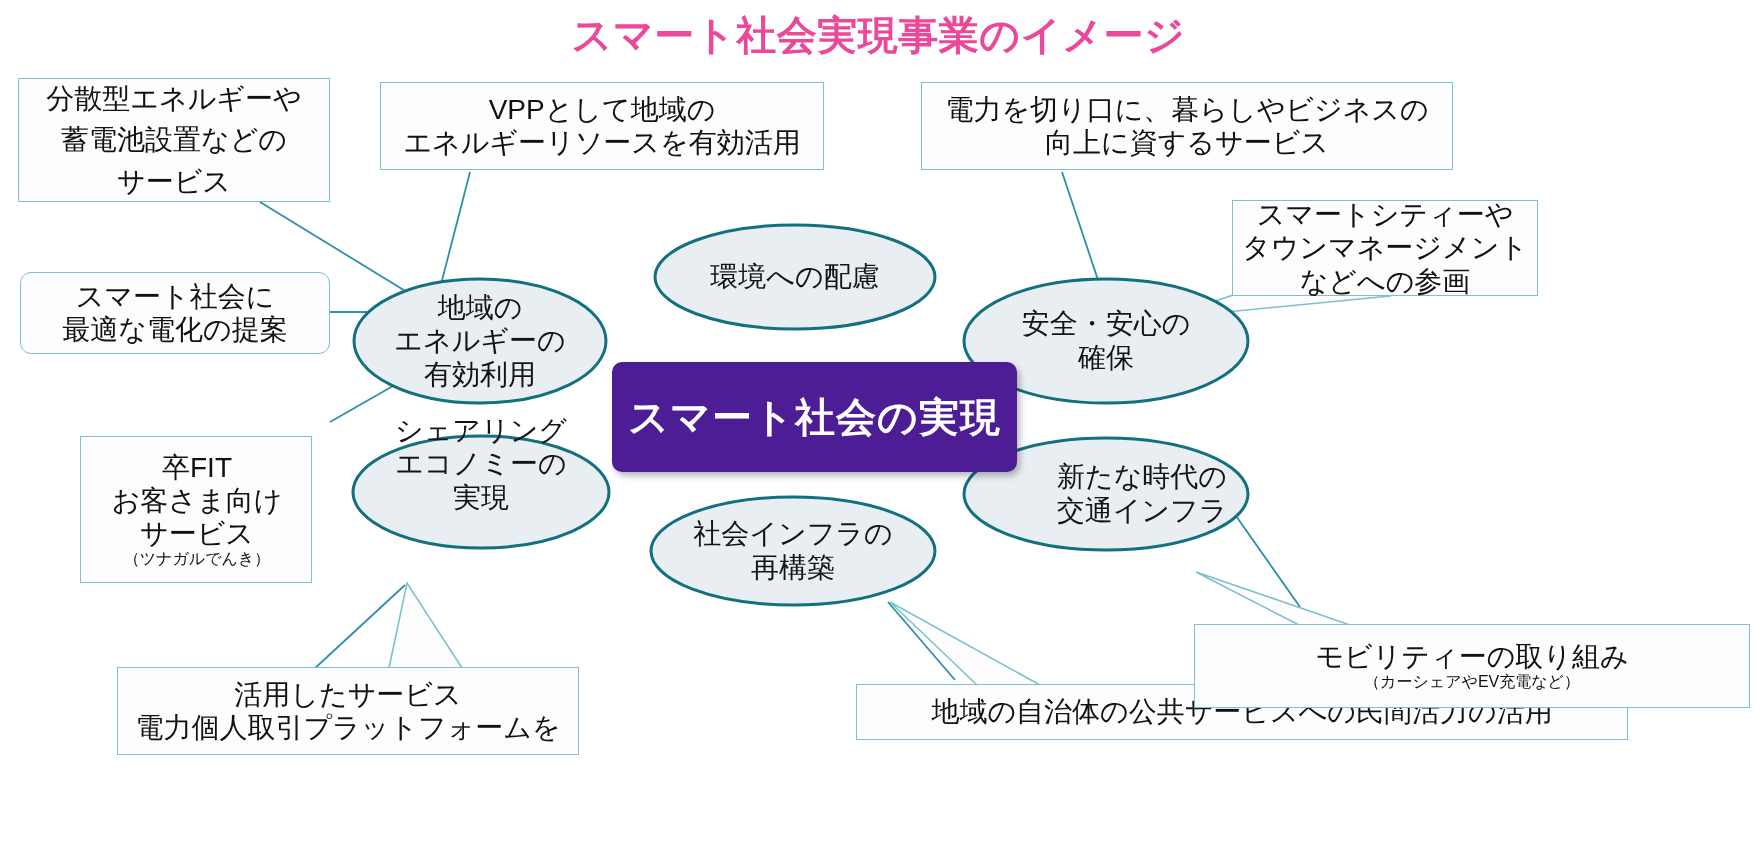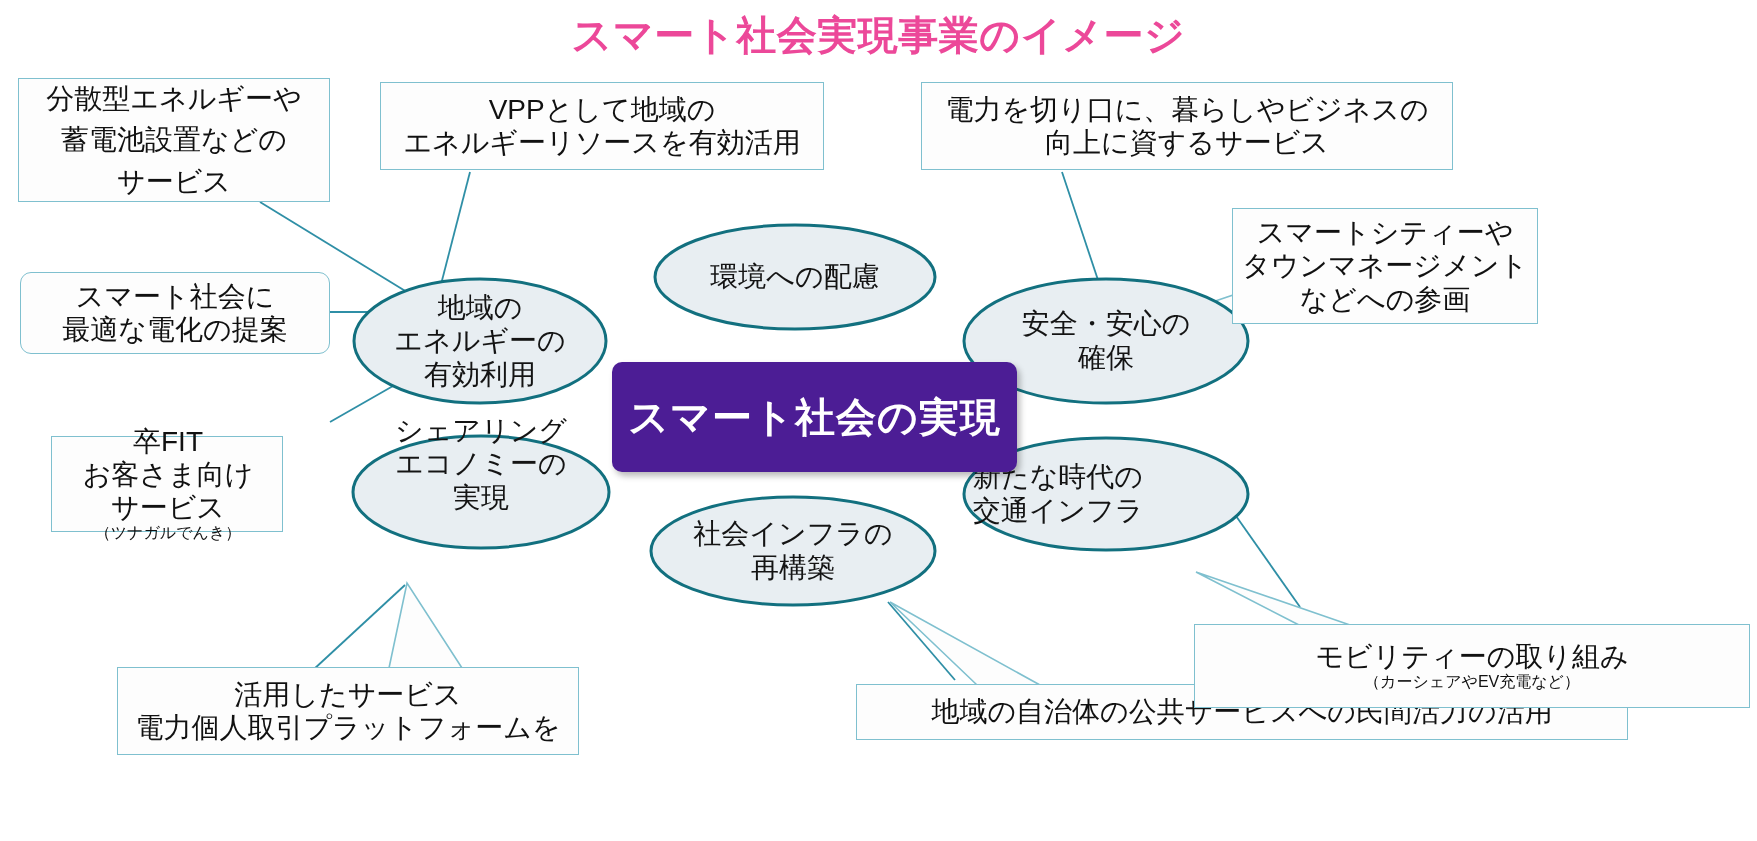--- a/index.html
+++ b/index.html
@@ -163,21 +163,21 @@
     <span class="ln">シェアリング</span>
     <span class="ln">エコノミーの</span>
     <span class="ln">実現</span>
   </div>
 
   <div class="ellipse-label" style="left:651px; top:497px; width:284px; height:108px;justify-content:center;">
     <span class="ln">社会インフラの</span>
     <span class="ln">再構築</span>
   </div>
 
-  <div class="ellipse-label" style="left:916px; top:438px; width:284px; height:112px;">
+  <div class="ellipse-label" style="left:1000px; top:438px; width:284px; height:112px;">
     <span class="ln">新たな時代の</span>
     <span class="ln">交通インフラ</span>
   </div>
 
   <div id="center-box">
     <span class="txt">スマート社会の実現</span>
   </div>
 
   <div class="callout" style="left:18px; top:78px; width:312px; height:124px;gap:8px;">
     <span class="ln">分散型エネルギーや</span>
@@ -188,32 +188,32 @@
   <div class="callout" style="left:348px; top:82px; width:444px; height:88px;margin-left:32px;">
     <span class="ln">VPPとして地域の</span>
     <span class="ln">エネルギーリソースを有効活用</span>
   </div>
 
   <div class="callout" style="left:921px; top:82px; width:532px; height:88px;">
     <span class="ln">電力を切り口に、暮らしやビジネスの</span>
     <span class="ln">向上に資するサービス</span>
   </div>
 
-  <div class="callout" style="left:1232px; top:208px; width:306px; height:116px;">
+  <div class="callout" style="left:1232px; top:200px; width:306px; height:96px;">
     <span class="ln">スマートシティーや</span>
     <span class="ln">タウンマネージメント</span>
     <span class="ln">などへの参画</span>
   </div>
 
   <div class="callout" style="left:20px; top:272px; width:310px; height:82px;border-radius:11px;">
     <span class="ln">スマート社会に</span>
     <span class="ln">最適な電化の提案</span>
   </div>
 
-  <div class="callout" style="left:51px; top:436px; width:232px; height:96px;padding-left:8px;">
+  <div class="callout" style="left:80px; top:436px; width:232px; height:147px;padding-left:8px;">
     <span class="ln">卒FIT</span>
     <span class="ln">お客さま向け</span>
     <span class="ln">サービス</span>
     <span class="ln sm">（ツナガルでんき）</span>
   </div>
 
   <div class="callout" style="left:117px; top:667px; width:462px; height:88px;">
     <span class="ln">活用したサービス</span>
     <span class="ln">電力個人取引プラットフォームを</span>
   </div>

